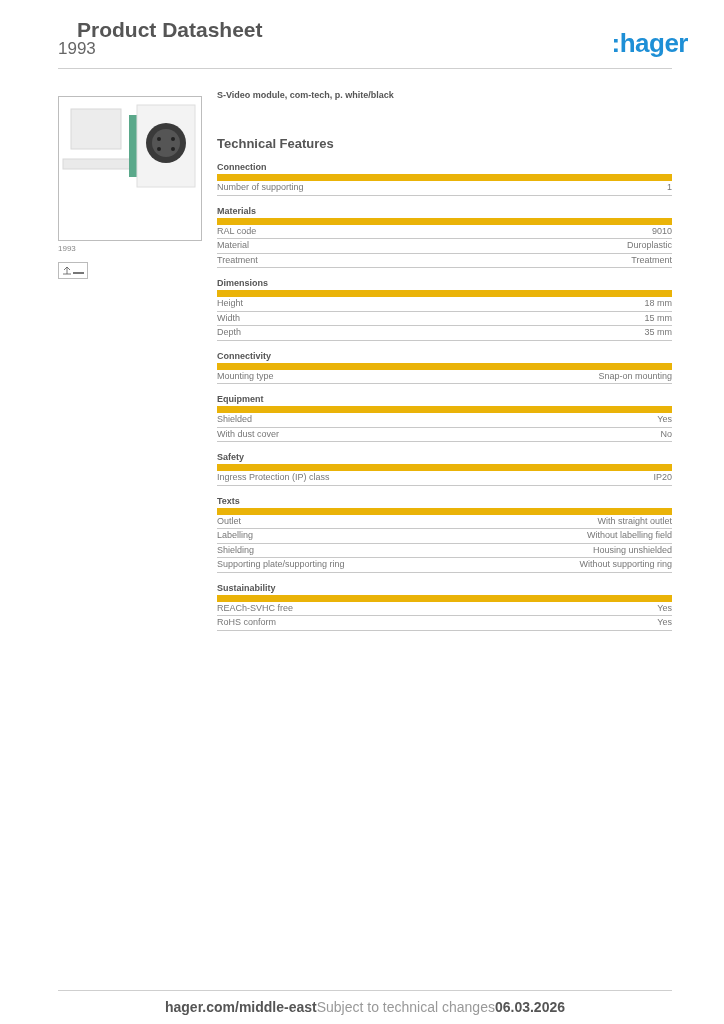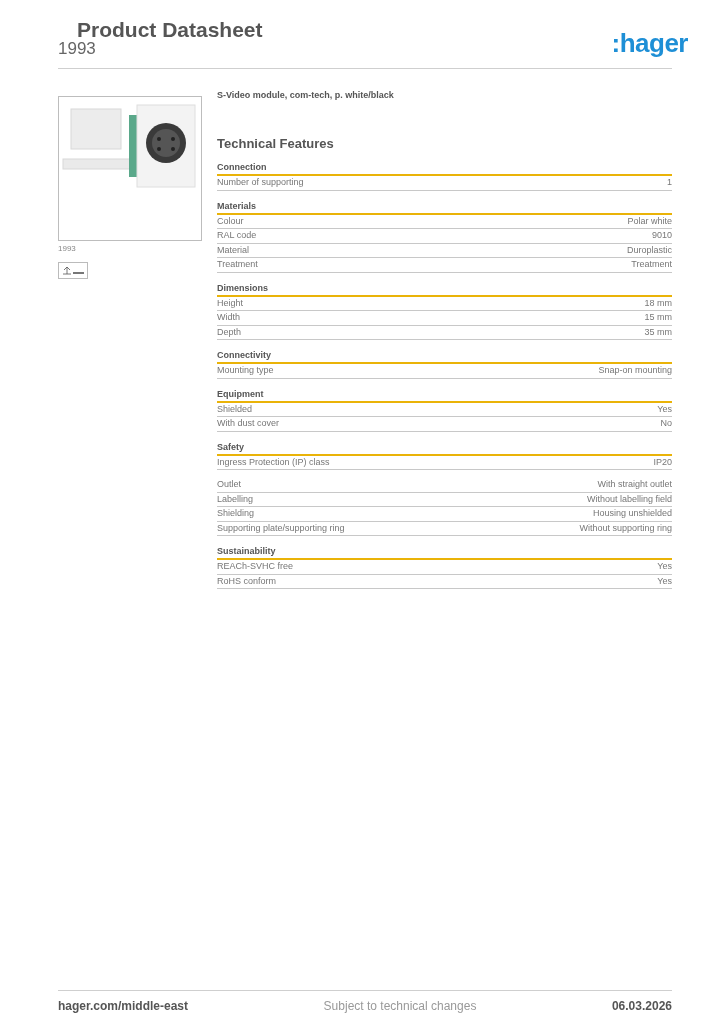--- a/index.html
+++ b/index.html
@@ -9,24 +9,24 @@
   .subtitle { font-size: 17px; color: #666; line-height: 18px; }
   .logo { position: absolute; right: 36px; top: 28px; font-size: 26px; font-weight: bold; color: #1e8fd6; letter-spacing: -0.5px; }
   .header-rule { position: absolute; left: 58px; right: 52px; top: 68px; height: 1px; background: #cfcfcf; }
   .img-box { position: absolute; left: 58px; top: 96px; width: 142px; height: 143px; border: 1px solid #bdbdbd; background: #fff; }
   .img-caption { position: absolute; left: 58px; top: 244px; font-size: 8px; color: #888; }
   .pict { position: absolute; left: 58px; top: 262px; width: 28px; height: 15px; border: 1px solid #bbb; }
   .content { position: absolute; left: 217px; right: 52px; top: 90px; }
   .product-name { font-size: 9px; font-weight: bold; color: #555; height: 16px; }
   .tech-title { font-size: 13px; font-weight: bold; color: #555; margin-top: 30px; height: 16px; }
   .group { margin-top: 8px; }
-  .group-title { font-size: 9px; font-weight: bold; color: #555; line-height: 14px; border-bottom: 2px solid #eab308; }
+  .group-title { font-size: 9px; font-weight: bold; color: #555; line-height: 14px; border-bottom: 7px solid #eab308; }
   .row { display: flex; justify-content: space-between; font-size: 9px; color: #777; line-height: 13.5px; border-bottom: 1px solid #c8c8c8; }
   .footer-rule { position: absolute; left: 58px; right: 52px; top: 990px; height: 1px; background: #cfcfcf; }
-  .footer { position: absolute; left: 58px; right: 52px; top: 999px; font-size: 12px; display: flex; justify-content: space-between; }
+  .footer { position: absolute; left: 58px; right: 52px; top: 999px; font-size: 14px; display: flex; justify-content: center; }
   .footer .l, .footer .r { font-weight: bold; color: #555; }
   .footer .c { color: #999; }
 </style>
 </head>
 <body>
 
 <div class="header">
   <div class="title">Product Datasheet</div>
   <div class="subtitle">1993</div>
 </div>
@@ -61,24 +61,20 @@
   <div id="groups">
       <div class="group">
         <div class="group-title">Connection</div>
         <div class="row">
           <span>Number of supporting</span>
           <span>1</span>
         </div>
       </div>
       <div class="group">
         <div class="group-title">Materials</div>
-        <div class="row">
-          <span>Colour</span>
-          <span>Polar white</span>
-        </div>
         <div class="row">
           <span>RAL code</span>
           <span>9010</span>
         </div>
         <div class="row">
           <span>Material</span>
           <span>Duroplastic</span>
         </div>
         <div class="row">
           <span>Treatment</span>
@@ -119,20 +115,21 @@
         </div>
       </div>
       <div class="group">
         <div class="group-title">Safety</div>
         <div class="row">
           <span>Ingress Protection (IP) class</span>
           <span>IP20</span>
         </div>
       </div>
       <div class="group">
+        <div class="group-title">Texts</div>
         <div class="row">
           <span>Outlet</span>
           <span>With straight outlet</span>
         </div>
         <div class="row">
           <span>Labelling</span>
           <span>Without labelling field</span>
         </div>
         <div class="row">
           <span>Shielding</span>

